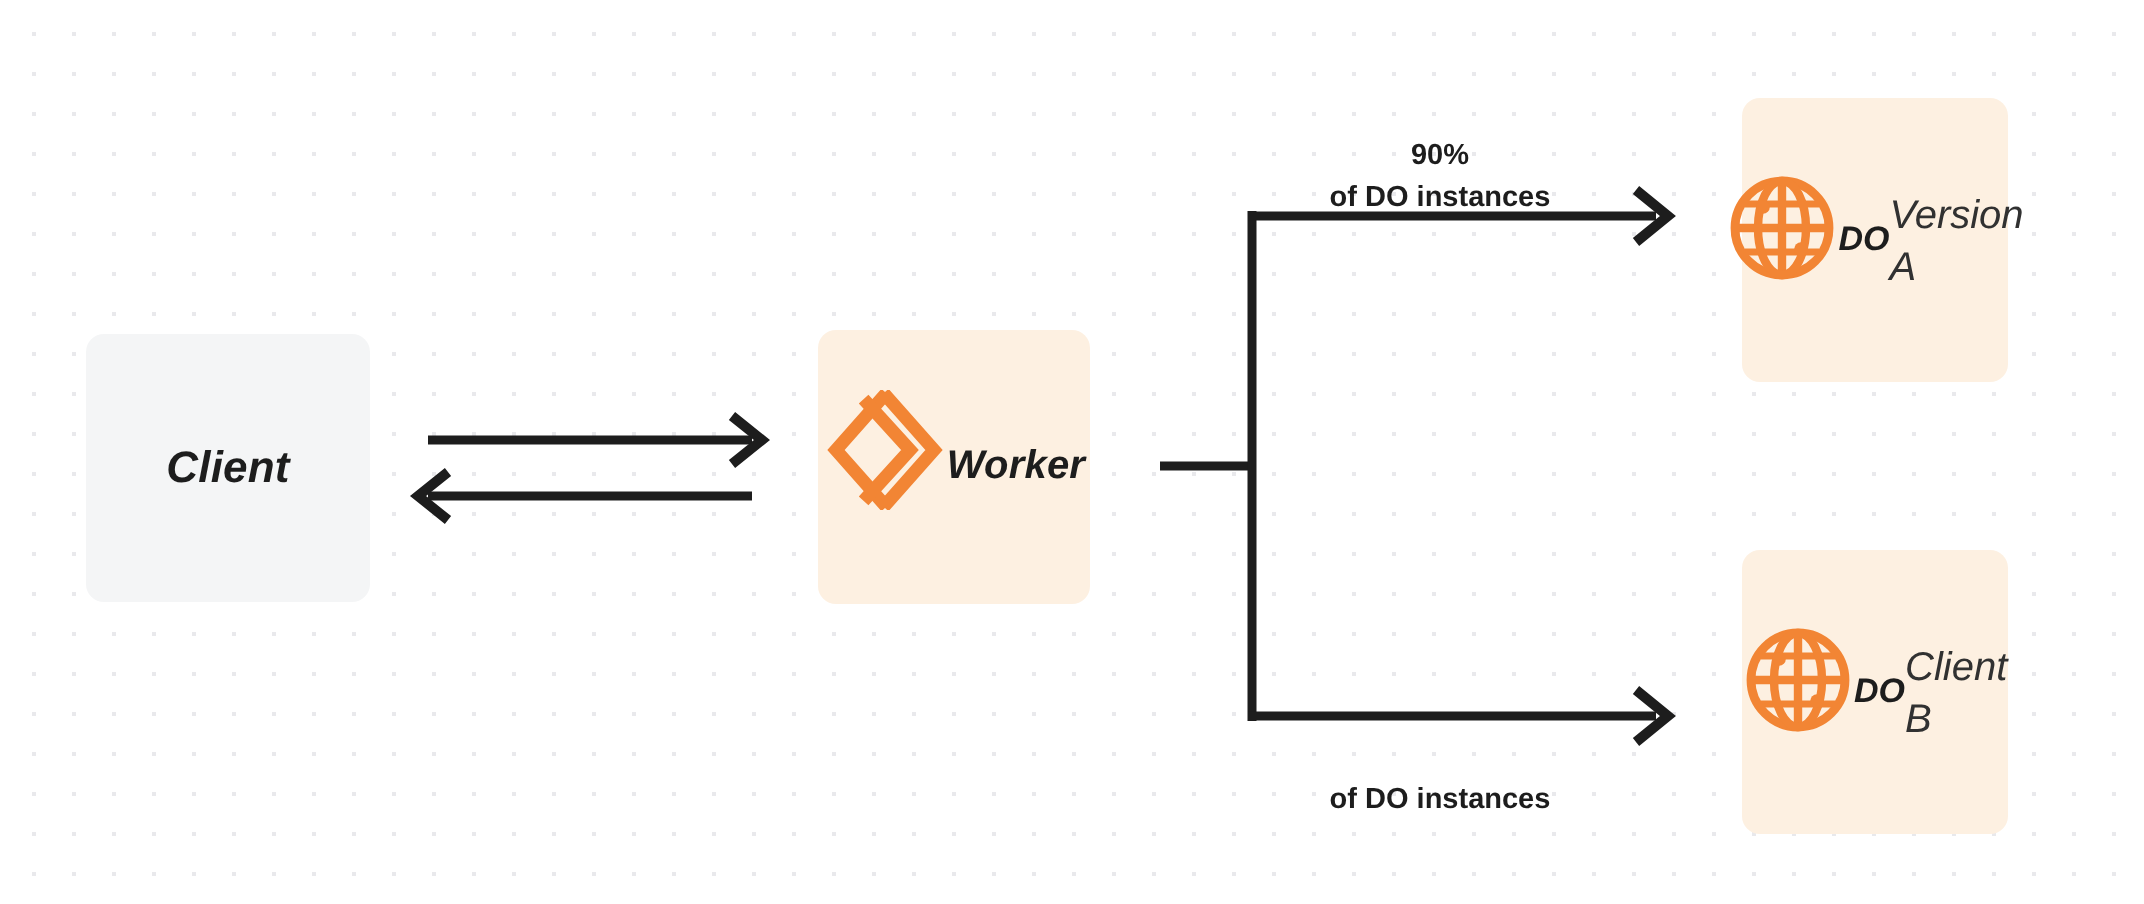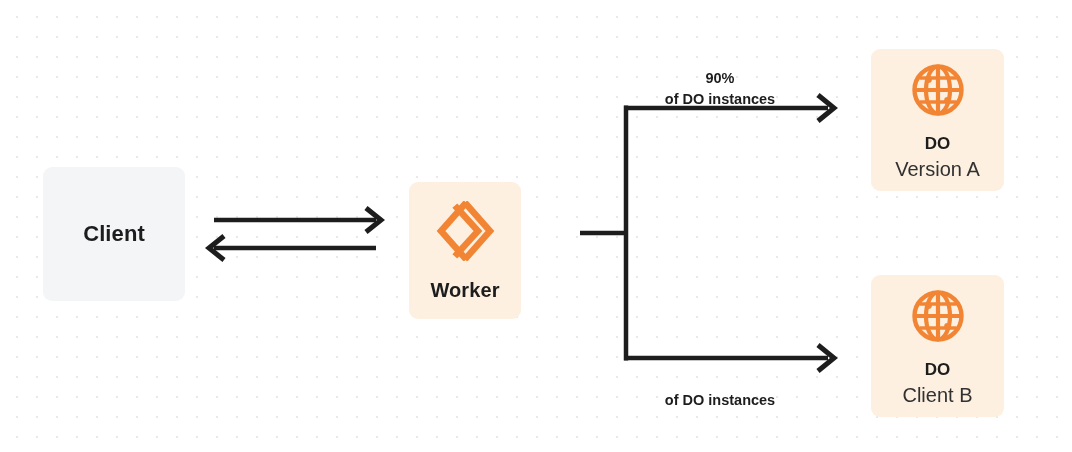--- a/index.html
+++ b/index.html
@@ -23,45 +23,46 @@
     background-image: radial-gradient(circle, #e9e9ec 1.15px, transparent 1.25px);
     background-size: 20px 20px;
     background-position: 7px 7px;
     overflow: hidden;
   }
 
   .node {
     position: absolute;
     border-radius: 9px;
     display: flex;
-    flex-direction: column;
+    flex-direction: row;
     align-items: center;
     justify-content: center;
+    font-style: italic;
   }
 
   
   #node-client {
     left: 43px;
     top: 167px;
     width: 142px;
     height: 134px;
     background-color: #f4f5f6;
   }
   #node-client .node-title {
     font-size: 22px;
     font-weight: 700;
     color: #1d1d1d;
     letter-spacing: 0.1px;
   }
 
   
   #node-worker {
     left: 409px;
-    top: 182px;
-    width: 112px;
+    top: 165px;
+    width: 136px;
     height: 137px;
     background-color: #fdf0e1;
   }
   #node-worker .icon-wrap {
     margin-top: 2px;
     margin-bottom: 14px;
   }
   #node-worker .node-title {
     font-size: 20px;
     font-weight: 700;

